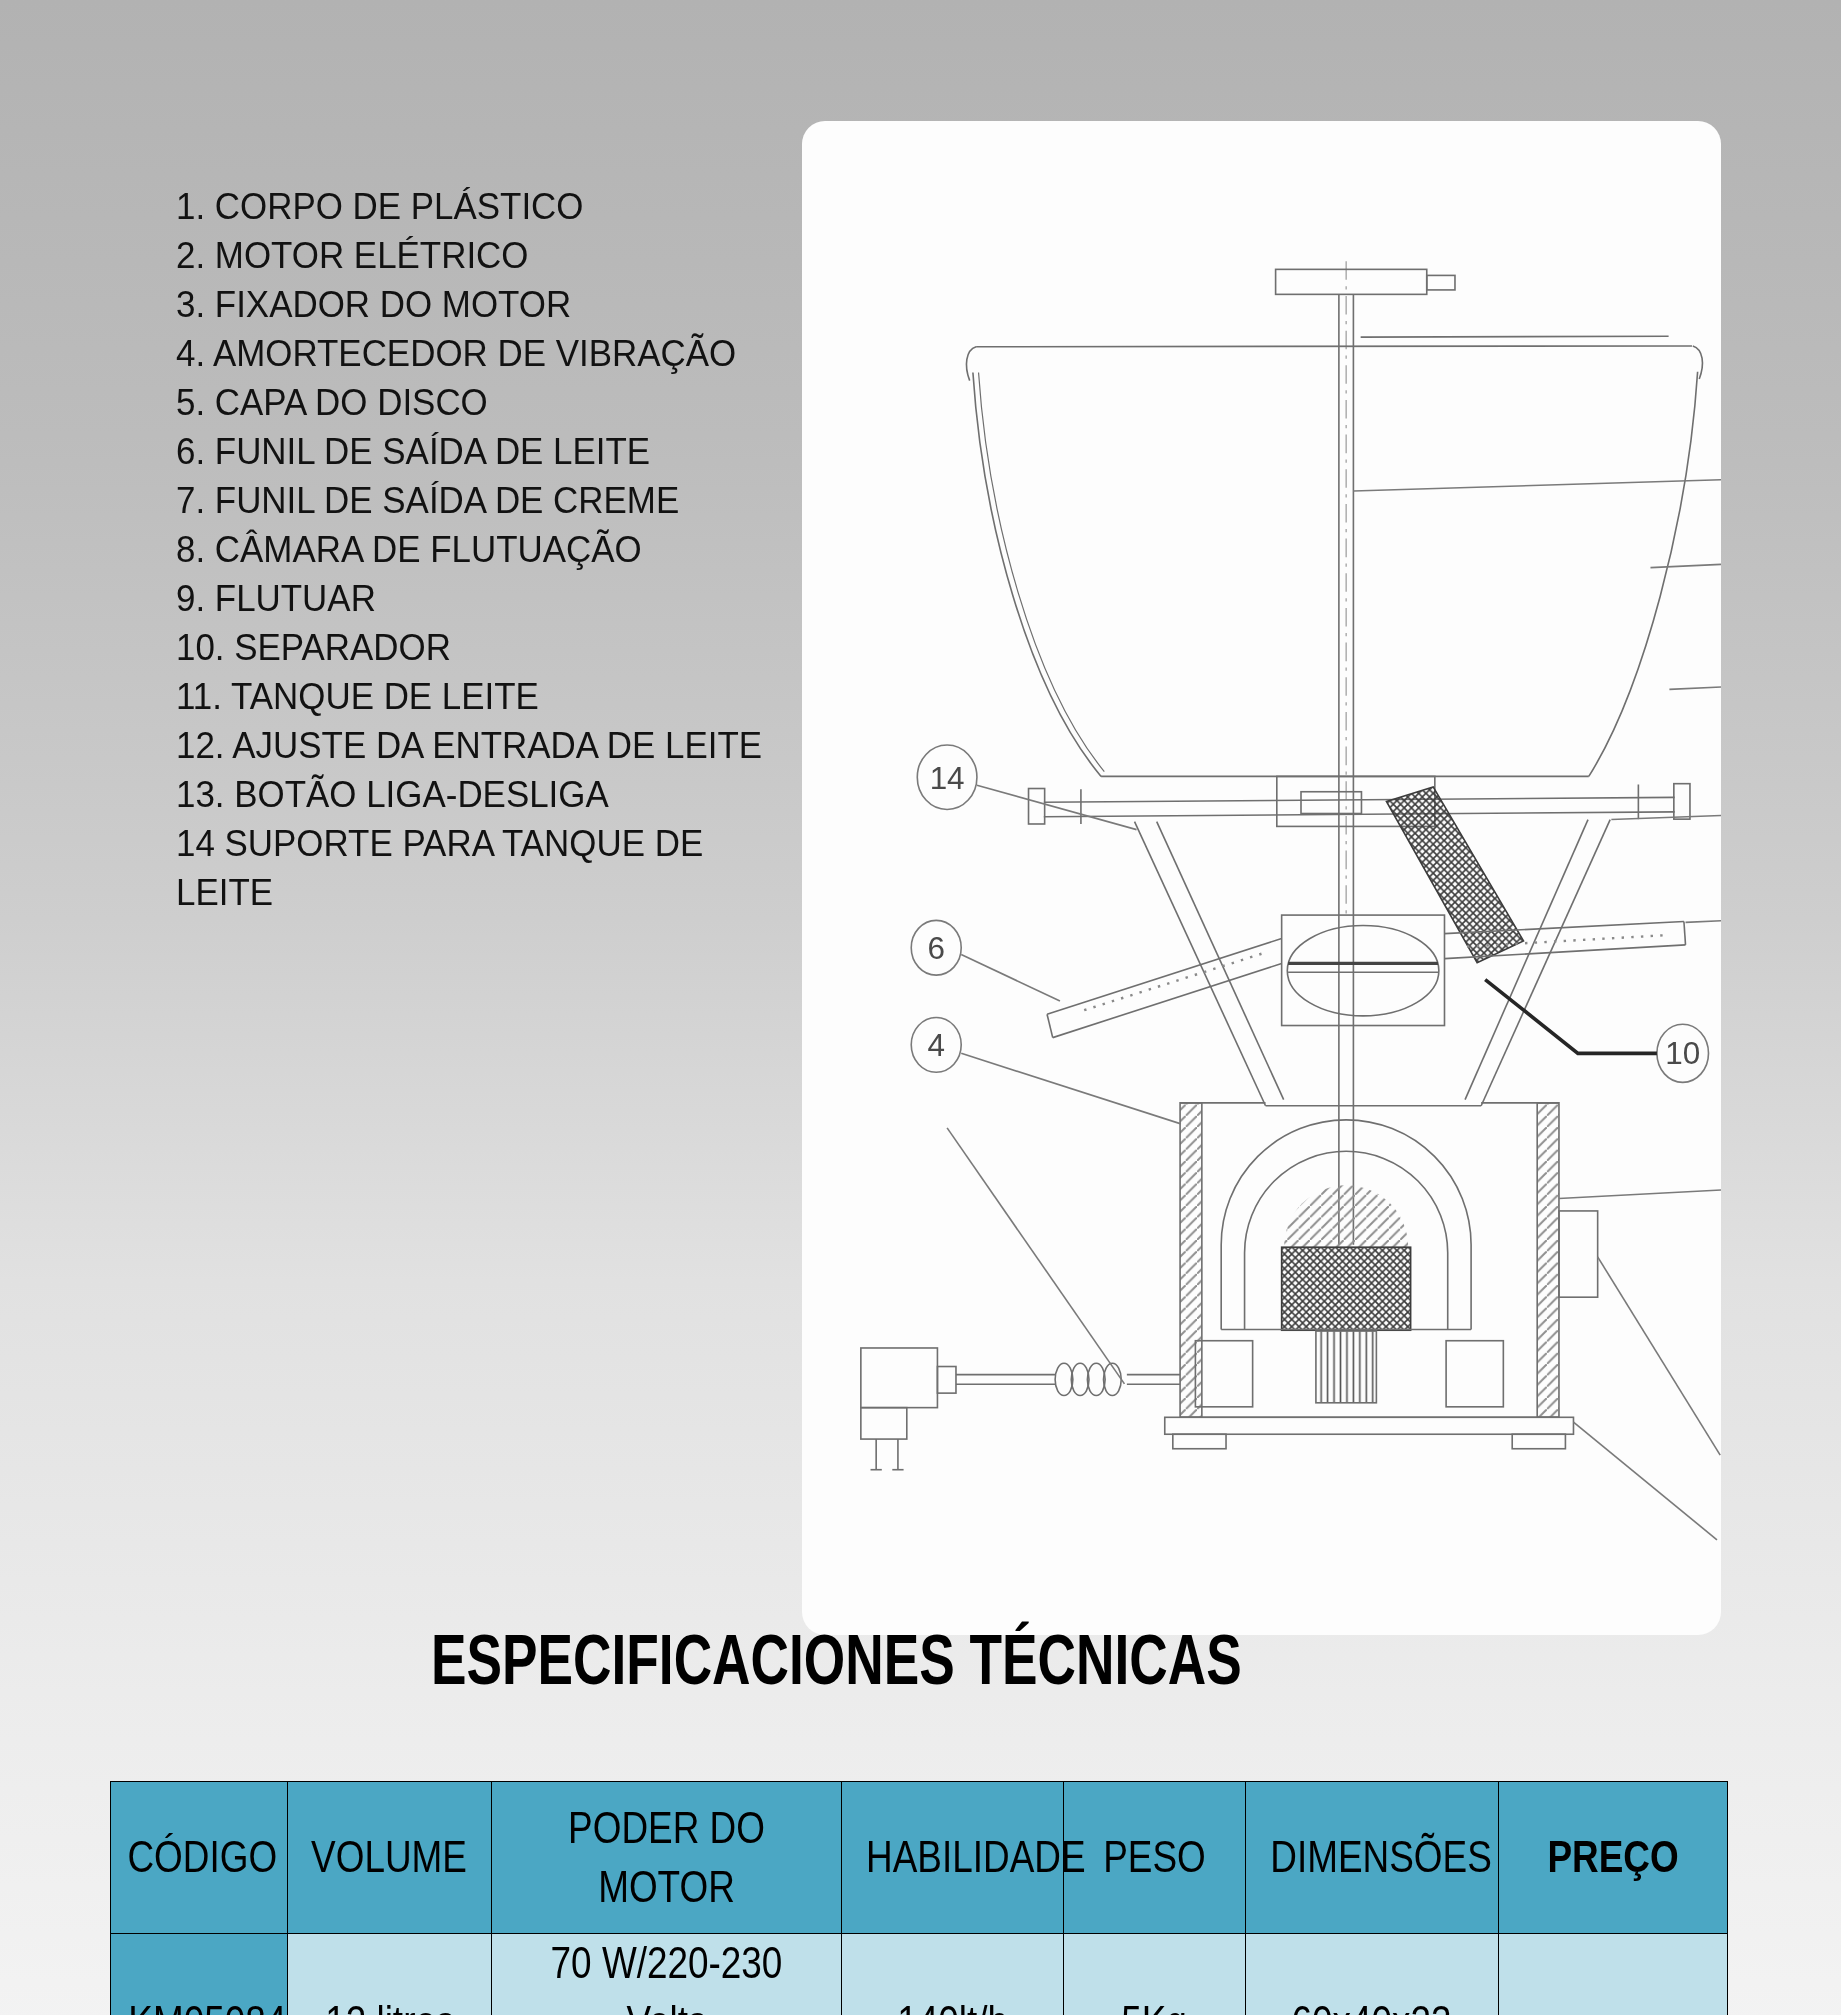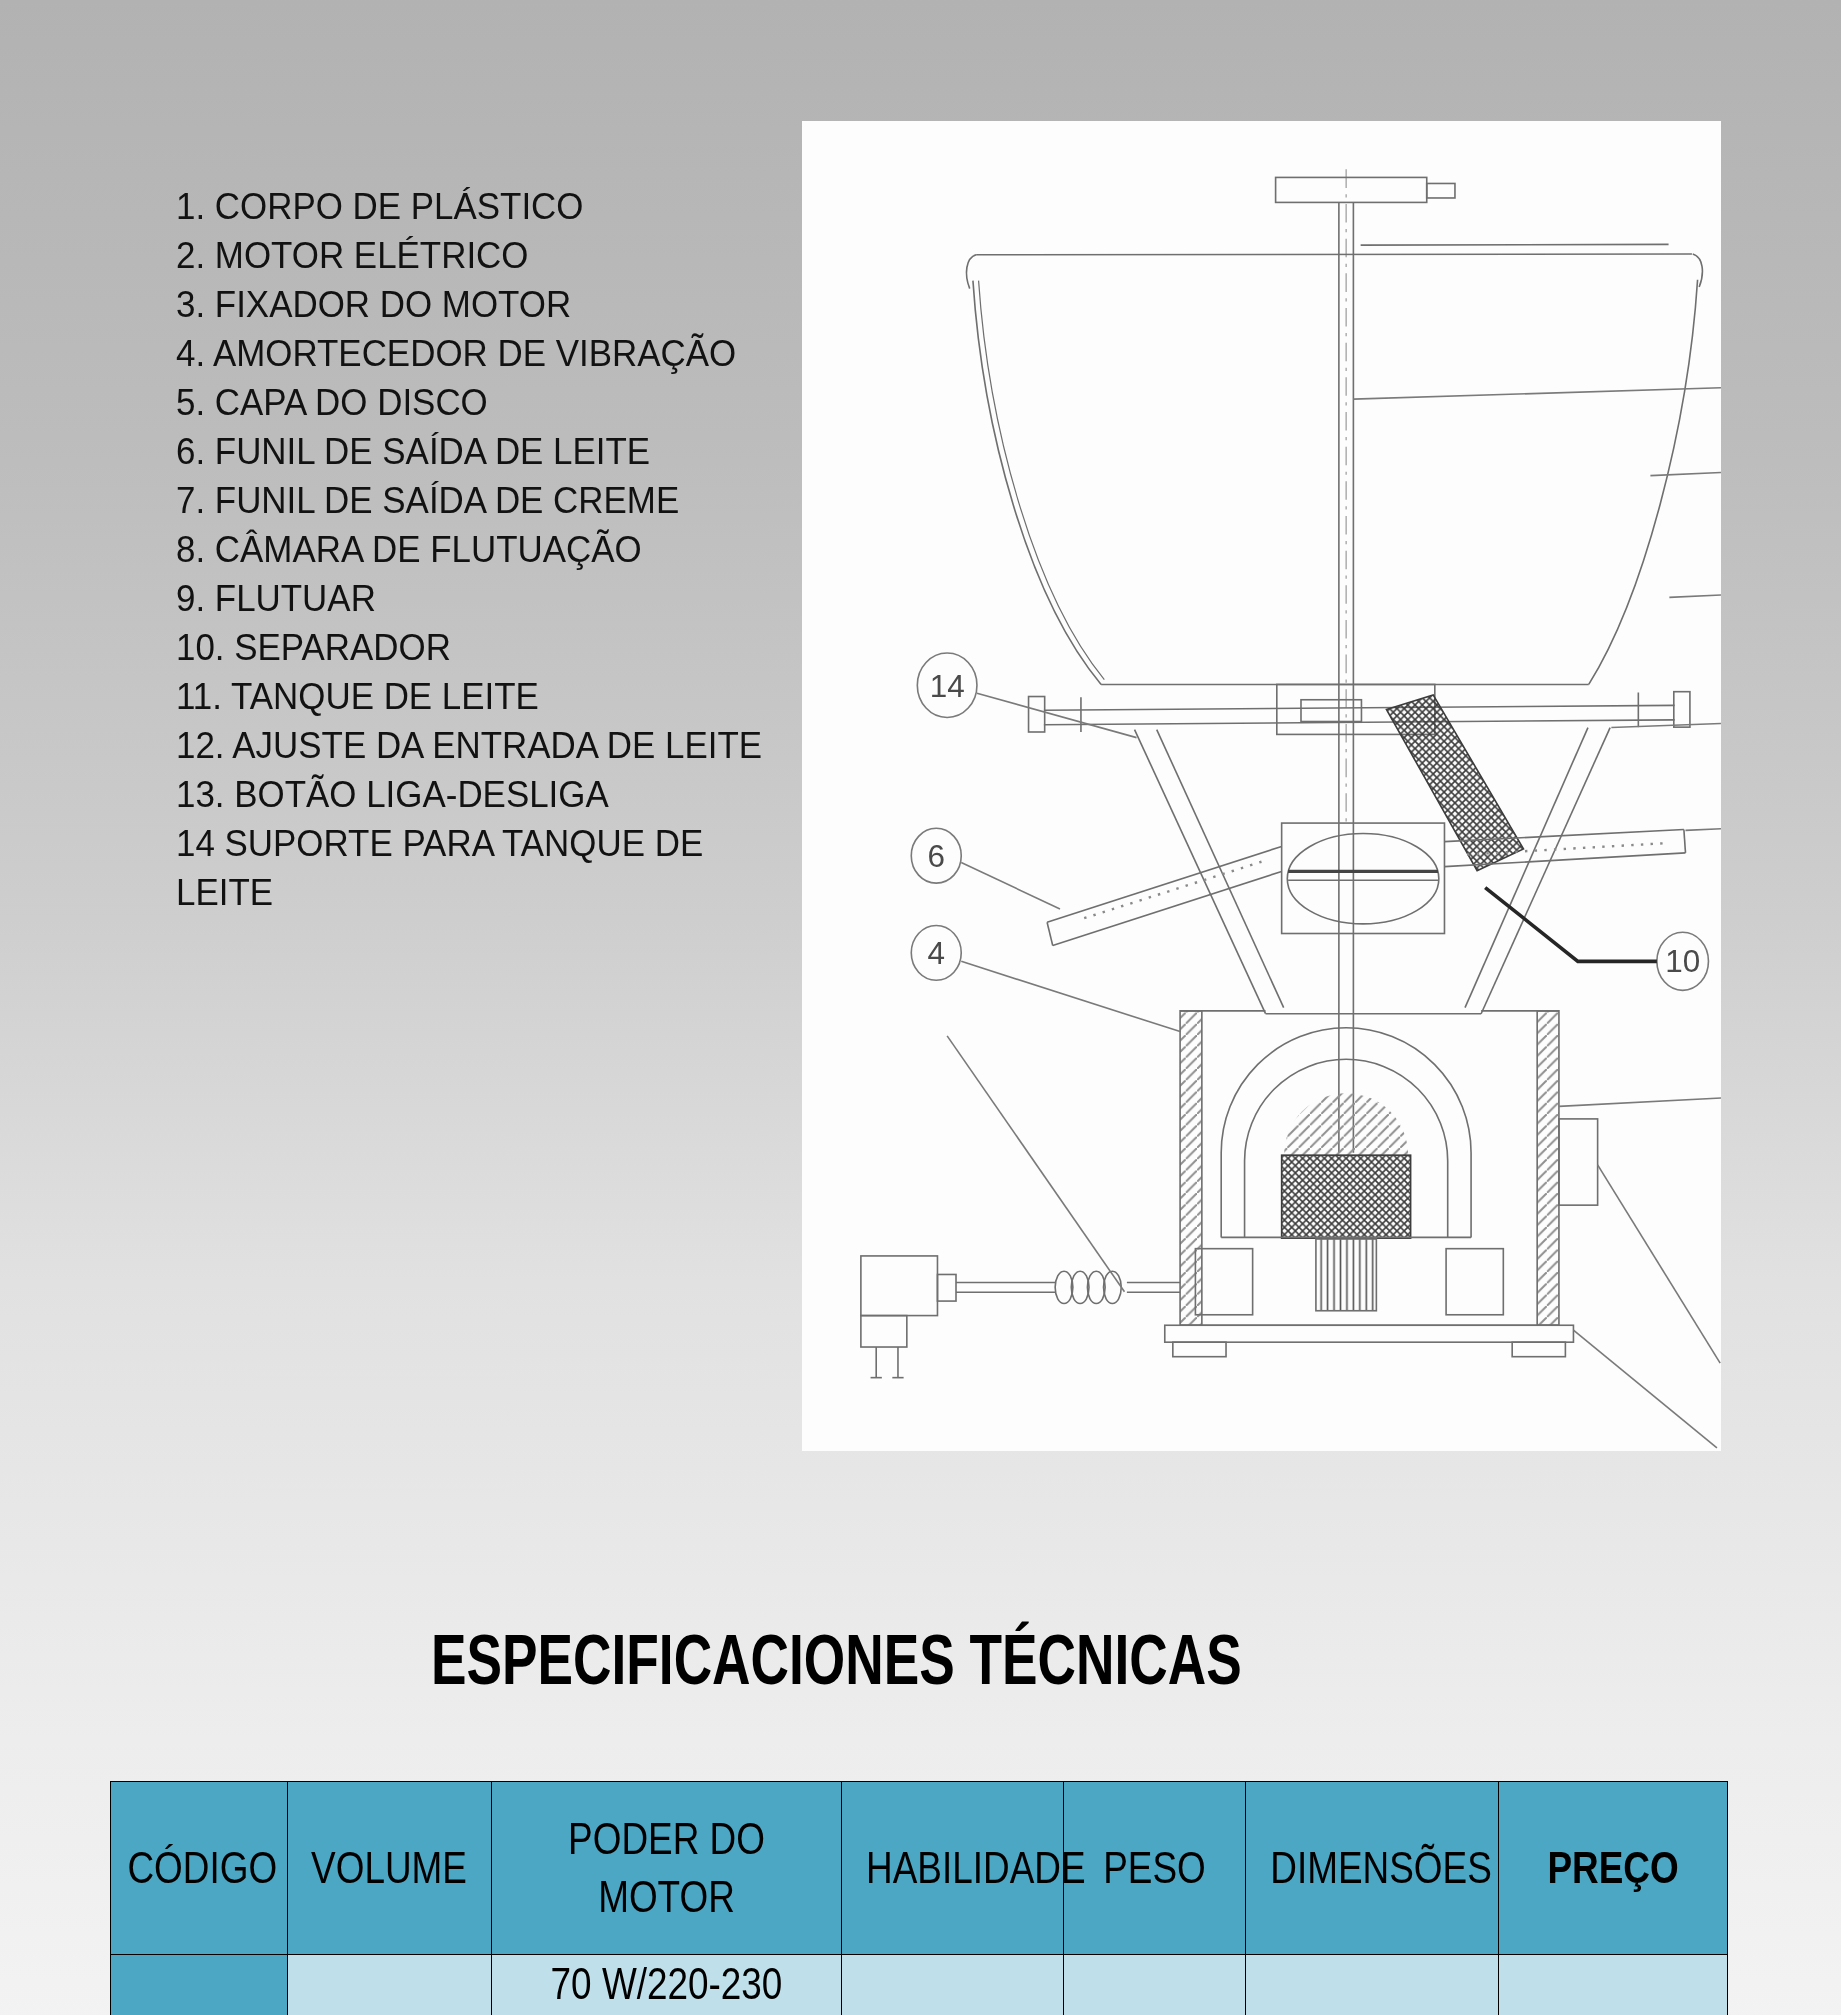--- a/index.html
+++ b/index.html
@@ -8,38 +8,39 @@
     background:linear-gradient(180deg,#b2b2b2 0%,#bcbcbc 18%,#cecece 38%,#e1e1e1 53%,#ececec 70%,#f4f4f4 86%,#f7f8f8 100%);
     font-family:"Liberation Sans", sans-serif;color:#121212;
   }
   .parts-list{
     position:absolute;left:176px;top:182px;width:766px;
     font-size:36px;line-height:49px;font-weight:normal;
     transform:scaleX(.97);transform-origin:0 0;
   }
   .list-item{white-space:pre-line;}
   .diagram-panel{
-    position:absolute;left:802px;top:121px;width:919px;height:1330px;
+    position:absolute;left:802px;top:121px;width:919px;height:1514px;
     background:#fdfdfd;
+    border-radius:23px;
   }
   .diagram-panel svg{display:block;width:100%;height:100%;}
   .section-title{
     position:absolute;left:431px;top:1619px;margin:0;
     font-size:71px;line-height:1.15;font-weight:bold;color:#000;
     transform:scaleX(.75);transform-origin:0 0;white-space:nowrap;
   }
   .spec-table{
     position:absolute;left:110px;top:1781px;width:1618px;
     border-collapse:collapse;table-layout:fixed;
   }
   .spec-table th,.spec-table td{
     border:1.2px solid #000;text-align:center;vertical-align:middle;
     padding:0;font-weight:normal;color:#000;font-size:45px;
   }
-  tr.hr{height:173px;}
+  tr.hr{height:152px;}
   tr.dr{height:162px;}
   .teal{background:#4BA7C4;}
   .lite{background:#BFE0EA;}
   .squeeze{display:inline-block;transform:scaleX(.82);transform-origin:50% 50%;white-space:pre-line;line-height:1.3;}
   th.price-hd .squeeze{font-weight:bold;}
   text{font-family:"Liberation Sans", sans-serif;}
 </style>
 </head>
 <body>
 

